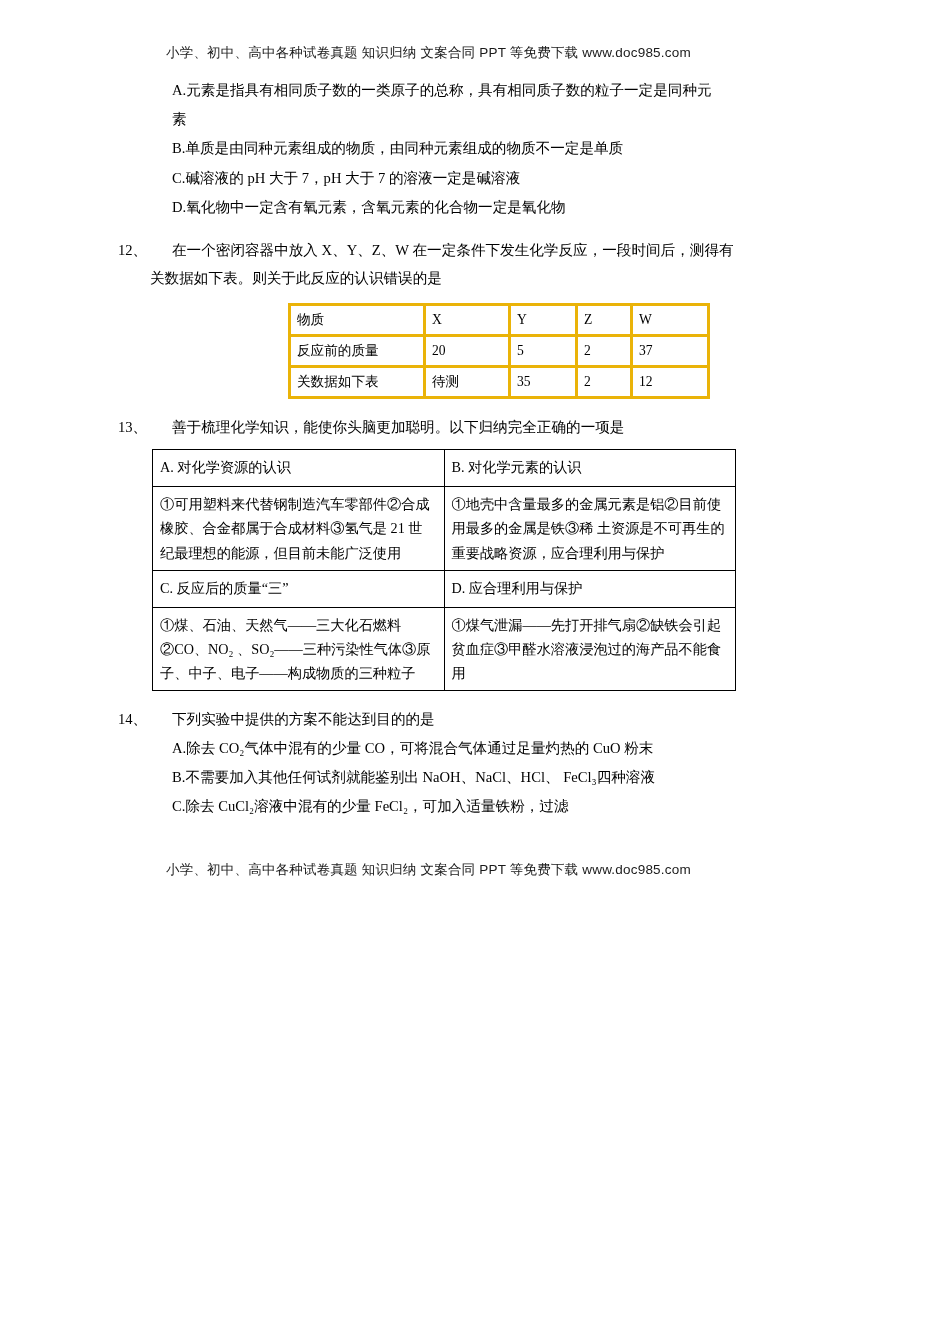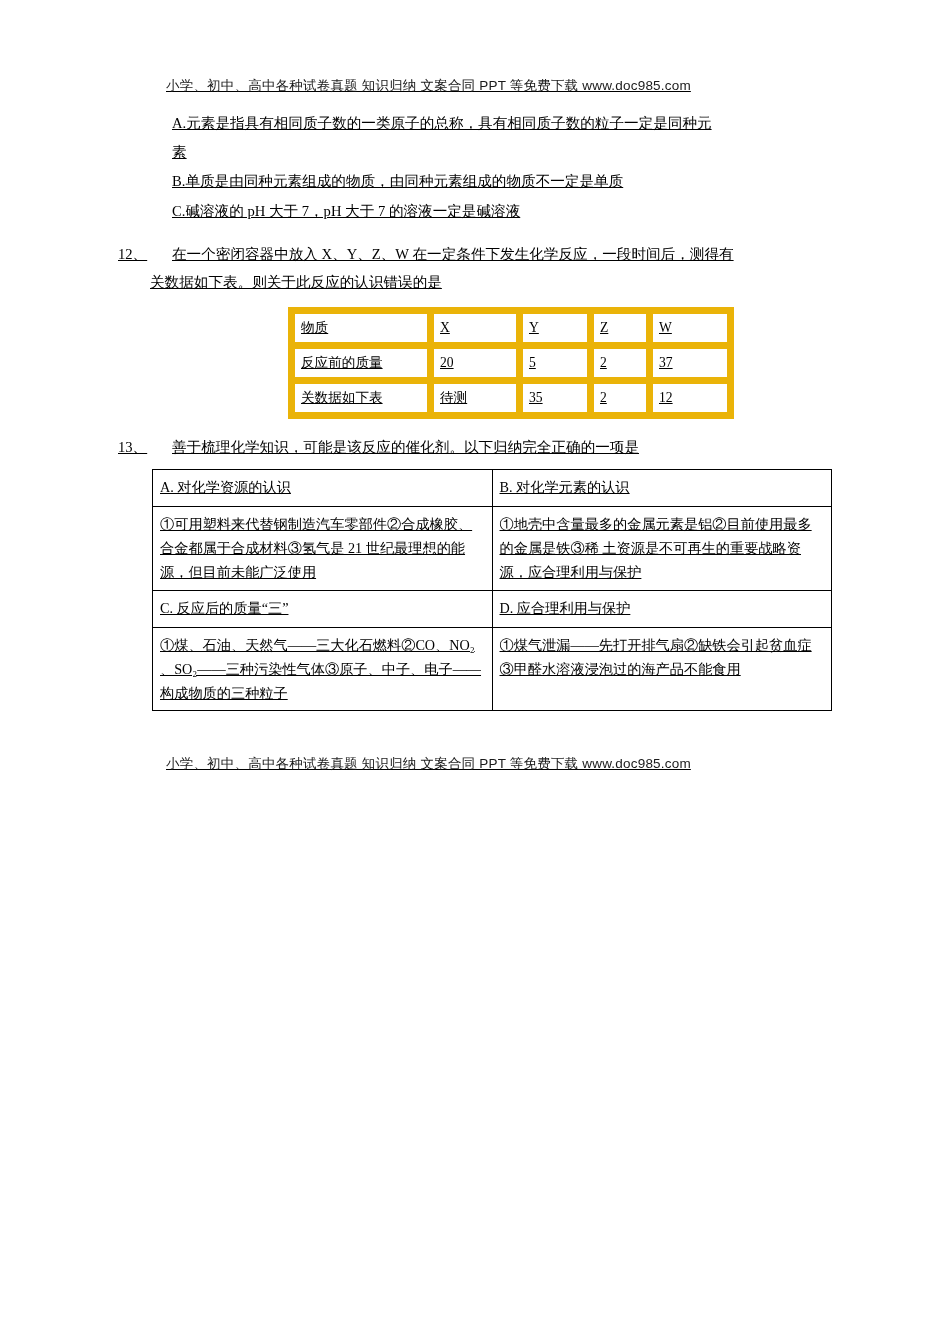--- a/index.html
+++ b/index.html
@@ -11,22 +11,21 @@
     width: 950px;
     min-height: 1344px;
     font-family: "Liberation Serif", serif;
     color: #000000;
   }
   .page {
     position: relative;
     width: 950px;
     min-height: 1344px;
     box-sizing: border-box;
-    padding: 65px 118px 40px 118px;
-    text-decoration: underline;
+    padding: 32px 118px 40px 118px;
   }
   .watermark {
     font-family: "Liberation Sans", sans-serif;
     font-size: 13.5px;
     color: #1a1a1a;
     letter-spacing: 0.2px;
     white-space: nowrap;
   }
   .watermark-top {
     margin: 12px 0 0 48px;
@@ -62,21 +61,21 @@
     font-size: 14.6px;
   }
   
   .tbl12 {
     border-collapse: collapse;
     margin: 10px 0 6px 170px;
     font-size: 13.6px;
     font-family: "Liberation Serif", serif;
   }
   .tbl12 td {
-    border: 7px solid #eab308;
+    border: 3px solid #eab308;
     padding: 3px 6px;
     vertical-align: middle;
     height: 22px;
   }
   .tbl12 td.c0 { width: 120px; }
   .tbl12 td.c1 { width: 70px; }
   .tbl12 td.c2 { width: 52px; }
   .tbl12 td.c3 { width: 40px; }
   .tbl12 td.c4 { width: 62px; }
 
@@ -93,21 +92,21 @@
     flex: 0 0 auto;
   }
   .opts-2col .col-b {
     flex: 1 1 auto;
   }
 
   
   .tbl13 {
     border-collapse: collapse;
     margin: 8px 0 4px 34px;
-    width: 680px;
+    width: 584px;
     font-size: 14.2px;
     table-layout: fixed;
   }
   .tbl13 td {
     border: 1px solid #000;
     padding: 5px 7px;
     vertical-align: top;
     line-height: 1.7;
   }
   .tbl13 td.head {
@@ -123,20 +122,21 @@
 <div class="page">
 
   <div class="watermark watermark-top">小学、初中、高中各种试卷真题 知识归纳 文案合同 PPT 等免费下载  www.doc985.com</div>
 
 
   <div class="q-block">
     <div class="opt">A.元素是指具有相同质子数的一类原子的总称，具有相同质子数的粒子一定是同种元</div>
     <div class="opt">素</div>
     <div class="opt">B.单质是由同种元素组成的物质，由同种元素组成的物质不一定是单质</div>
     <div class="opt">C.碱溶液的 pH 大于 7，pH 大于 7 的溶液一定是碱溶液</div>
+    <div class="opt">D.氧化物中一定含有氧元素，含氧元素的化合物一定是氧化物</div>
   </div>
 
   <div class="q-block">
     <div class="q-line">
       <div class="q-num">12、</div>
       <div class="q-text">在一个密闭容器中放入 X、Y、Z、W 在一定条件下发生化学反应，一段时间后，测得有</div>
     </div>
     <div class="cont">关数据如下表。则关于此反应的认识错误的是</div>
 
     <table class="tbl12">
@@ -163,21 +163,21 @@
         <td class="c4">12</td>
       </tr>
     </tbody>
       </table>
 
   </div>
 
   <div class="q-block">
     <div class="q-line">
       <div class="q-num">13、</div>
-      <div class="q-text">善于梳理化学知识，可能是该反应的催化剂。以下归纳完全正确的一项是</div>
+      <div class="q-text">善于梳理化学知识，能使你头脑更加聪明。以下归纳完全正确的一项是</div>
     </div>
 
     <table class="tbl13">
       <tbody>
           <tr>
         <td class="half head">A. 对化学资源的认识</td>
         <td class="half head">B. 对化学元素的认识</td>
       </tr>
       <tr>
         <td class="half">①可用塑料来代替钢制造汽车零部件②合成橡胶、合金都属于合成材料③氢气是 21 世纪最理想的能源，但目前未能广泛使用</td>
@@ -188,17 +188,26 @@
         <td class="half head">D. 应合理利用与保护</td>
       </tr>
       <tr>
         <td class="half">①煤、石油、天然气——三大化石燃料②CO、NO₂  、SO₂——三种污染性气体③原子、中子、电子——构成物质的三种粒子</td>
         <td class="half">①煤气泄漏——先打开排气扇②缺铁会引起贫血症③甲醛水溶液浸泡过的海产品不能食用</td>
       </tr>
     </tbody>
       </table>
   </div>
 
+  <div class="q-block">
+    <div class="q-line">
+      <div class="q-num">14、</div>
+      <div class="q-text">下列实验中提供的方案不能达到目的的是</div>
+    </div>
+    <div class="opt">A.除去 CO₂气体中混有的少量 CO，可将混合气体通过足量灼热的 CuO 粉末</div>
+    <div class="opt">B.不需要加入其他任何试剂就能鉴别出 NaOH、NaCl、HCl、   FeCl₃四种溶液</div>
+    <div class="opt">C.除去 CuCl₂溶液中混有的少量 FeCl₂，可加入适量铁粉，过滤</div>
+  </div>
 
   <div class="footer-space"></div>
   <div class="watermark watermark-bottom">小学、初中、高中各种试卷真题 知识归纳 文案合同 PPT 等免费下载  www.doc985.com</div>
 
 </div>
 
 </body></html>

